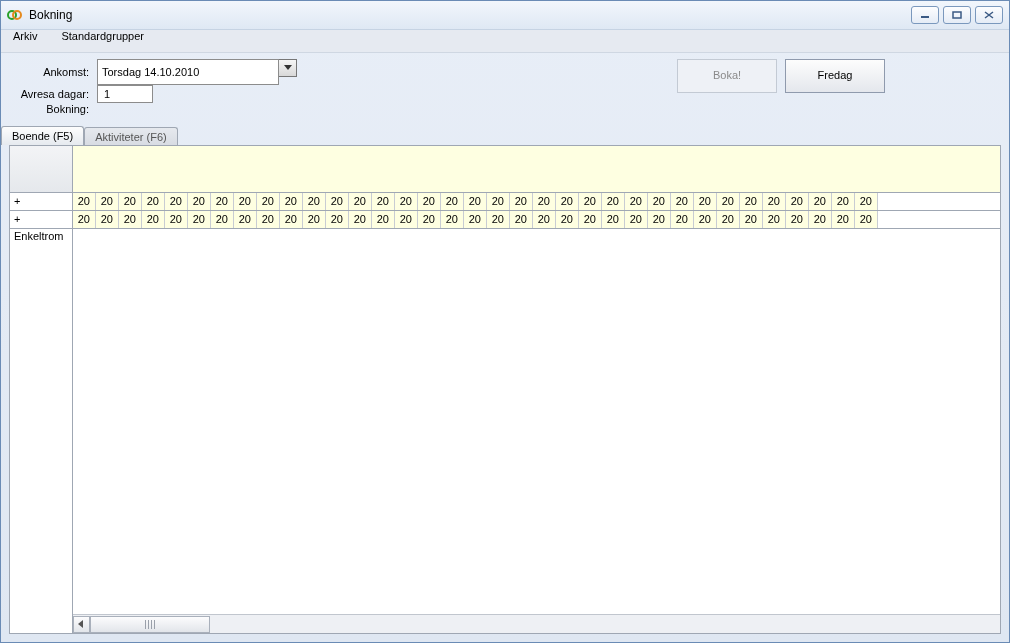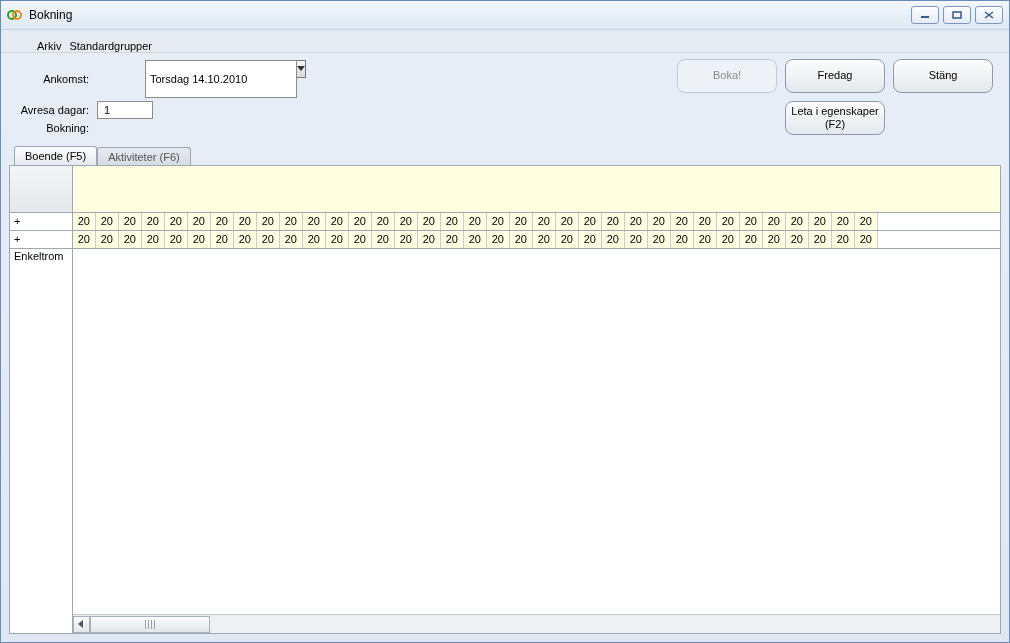--- a/index.html
+++ b/index.html
@@ -12,42 +12,42 @@
     display:flex;align-items:center;padding:0 6px;}
   .app-icon{width:16px;height:16px;margin-right:6px;}
   .app-icon svg{display:block}
   .title-text{flex:1 1 auto;font-size:12px;color:#000;}
   .win-btns{display:flex;gap:4px;}
   .win-btn{width:26px;height:16px;border:1px solid #7a98bd;background:linear-gradient(#fdfdfe,#e5ecf6);
     border-radius:3px;display:flex;align-items:center;justify-content:center;cursor:default;}
   .win-btn svg{display:block}
   
   
-  .menubar{height:22px;display:flex;align-items:flex-end;gap:8px;padding:0 36px;background:#e6eaf1;
+  .menubar{height:22px;display:flex;align-items:flex-start;gap:24px;padding:0 12px;background:#e6eaf1;
     border-bottom:1px solid #cfd7e2;}
   .menu-item{cursor:default;}
   
   
   .form-area{padding:6px 16px 4px 16px;display:flex;}
   .form-left{display:grid;grid-template-columns:80px 200px;row-gap:0;align-items:center;}
   .form-label{text-align:right;padding-right:8px;}
   .combo{display:flex;}
-  .combo-input{flex:1;height:18px;border:1px solid #8c8c8c;background:#fff;padding:18px 4px;box-sizing:border-box;font:inherit;margin-left:48px;}
+  .combo-input{flex:1;height:18px;border:1px solid #8c8c8c;background:#fff;padding:12px 4px;box-sizing:border-box;font:inherit;}
   .combo-btn{width:18px;height:18px;border:1px solid #767676;border-left:none;background:linear-gradient(#f6f6f6,#d8d8d8);
     display:flex;align-items:center;justify-content:center;box-sizing:border-box;}
   .combo-btn svg{display:block}
   .num-input{width:56px;height:18px;border:1px solid #8c8c8c;background:#fff;padding:1px 6px;box-sizing:border-box;font:inherit;}
   
   .btn-area{margin-left:auto;display:grid;grid-template-columns:repeat(3,100px);gap:8px;grid-auto-rows:34px;}
-  .big-btn{border:1px solid #8f9aad;border-radius:8px;background:linear-gradient(#fdfdfd,#e4e7ed);
+  .big-btn{border:1px solid #8f9aad;border-radius:0;background:linear-gradient(#fdfdfd,#e4e7ed);
     display:flex;align-items:center;justify-content:center;text-align:center;cursor:default;padding:0 4px;line-height:1.2;}
   .big-btn.disabled{color:#8a8a8a;border-color:#c3cad4;background:#eef1f6;}
   
   
-  .tabstrip{height:20px;display:flex;align-items:flex-end;padding:0 13px;margin-top:6px;text-align:center;}
+  .tabstrip{height:20px;display:flex;align-items:flex-end;padding:0 0;margin-top:6px;text-align:center;}
   .tab{padding:3px 10px;border:1px solid #9fa7b3;border-bottom:none;background:linear-gradient(#fdfdfd,#e6eaef);
     margin-right:0;border-top-left-radius:3px;border-top-right-radius:3px;position:relative;}
   .tab.inactive{background:linear-gradient(#e6e9ee,#d7dbe2);color:#555;top:1px;}
   
   
   .main{flex:1 1 auto;margin:0 8px 8px 8px;border:1px solid #9fa7b3;background:#fff;display:flex;overflow:hidden;position:relative;}
   .left-pane{width:205px;border-right:1px solid #9fa7b3;display:flex;flex-direction:column;background:#fff;}
   .left-header{height:46px;background:linear-gradient(#f3f4f6,#e5e8ec);border-bottom:1px solid #9fa7b3;}
   .row-label{height:17px;line-height:17px;padding:0 4px;border-bottom:1px solid #9fa7b3;background:#fff;cursor:default;}
   .left-fill{flex:1;}
@@ -119,23 +119,21 @@
 
       <div class="form-label">Avresa dagar:</div>
       <div><input class="num-input" value="1" style=""></div>
 
       <div class="form-label">Bokning:</div>
     </div>
 
     <div class="btn-area">
       <div class="big-btn disabled">Boka!</div>
       <div class="big-btn">Fredag</div>
-      <div class="big-btn">Stäng</div>
       <div></div>
-      <div class="big-btn">Leta i egenskaper (F2)</div>
     </div>
   </div>
 
   <div class="tabstrip">
     <div class="tab">Boende (F5)</div>
     <div class="tab inactive">Aktiviteter (F6)</div>
   </div>
 
   <div class="main">
     <div class="left-pane">

